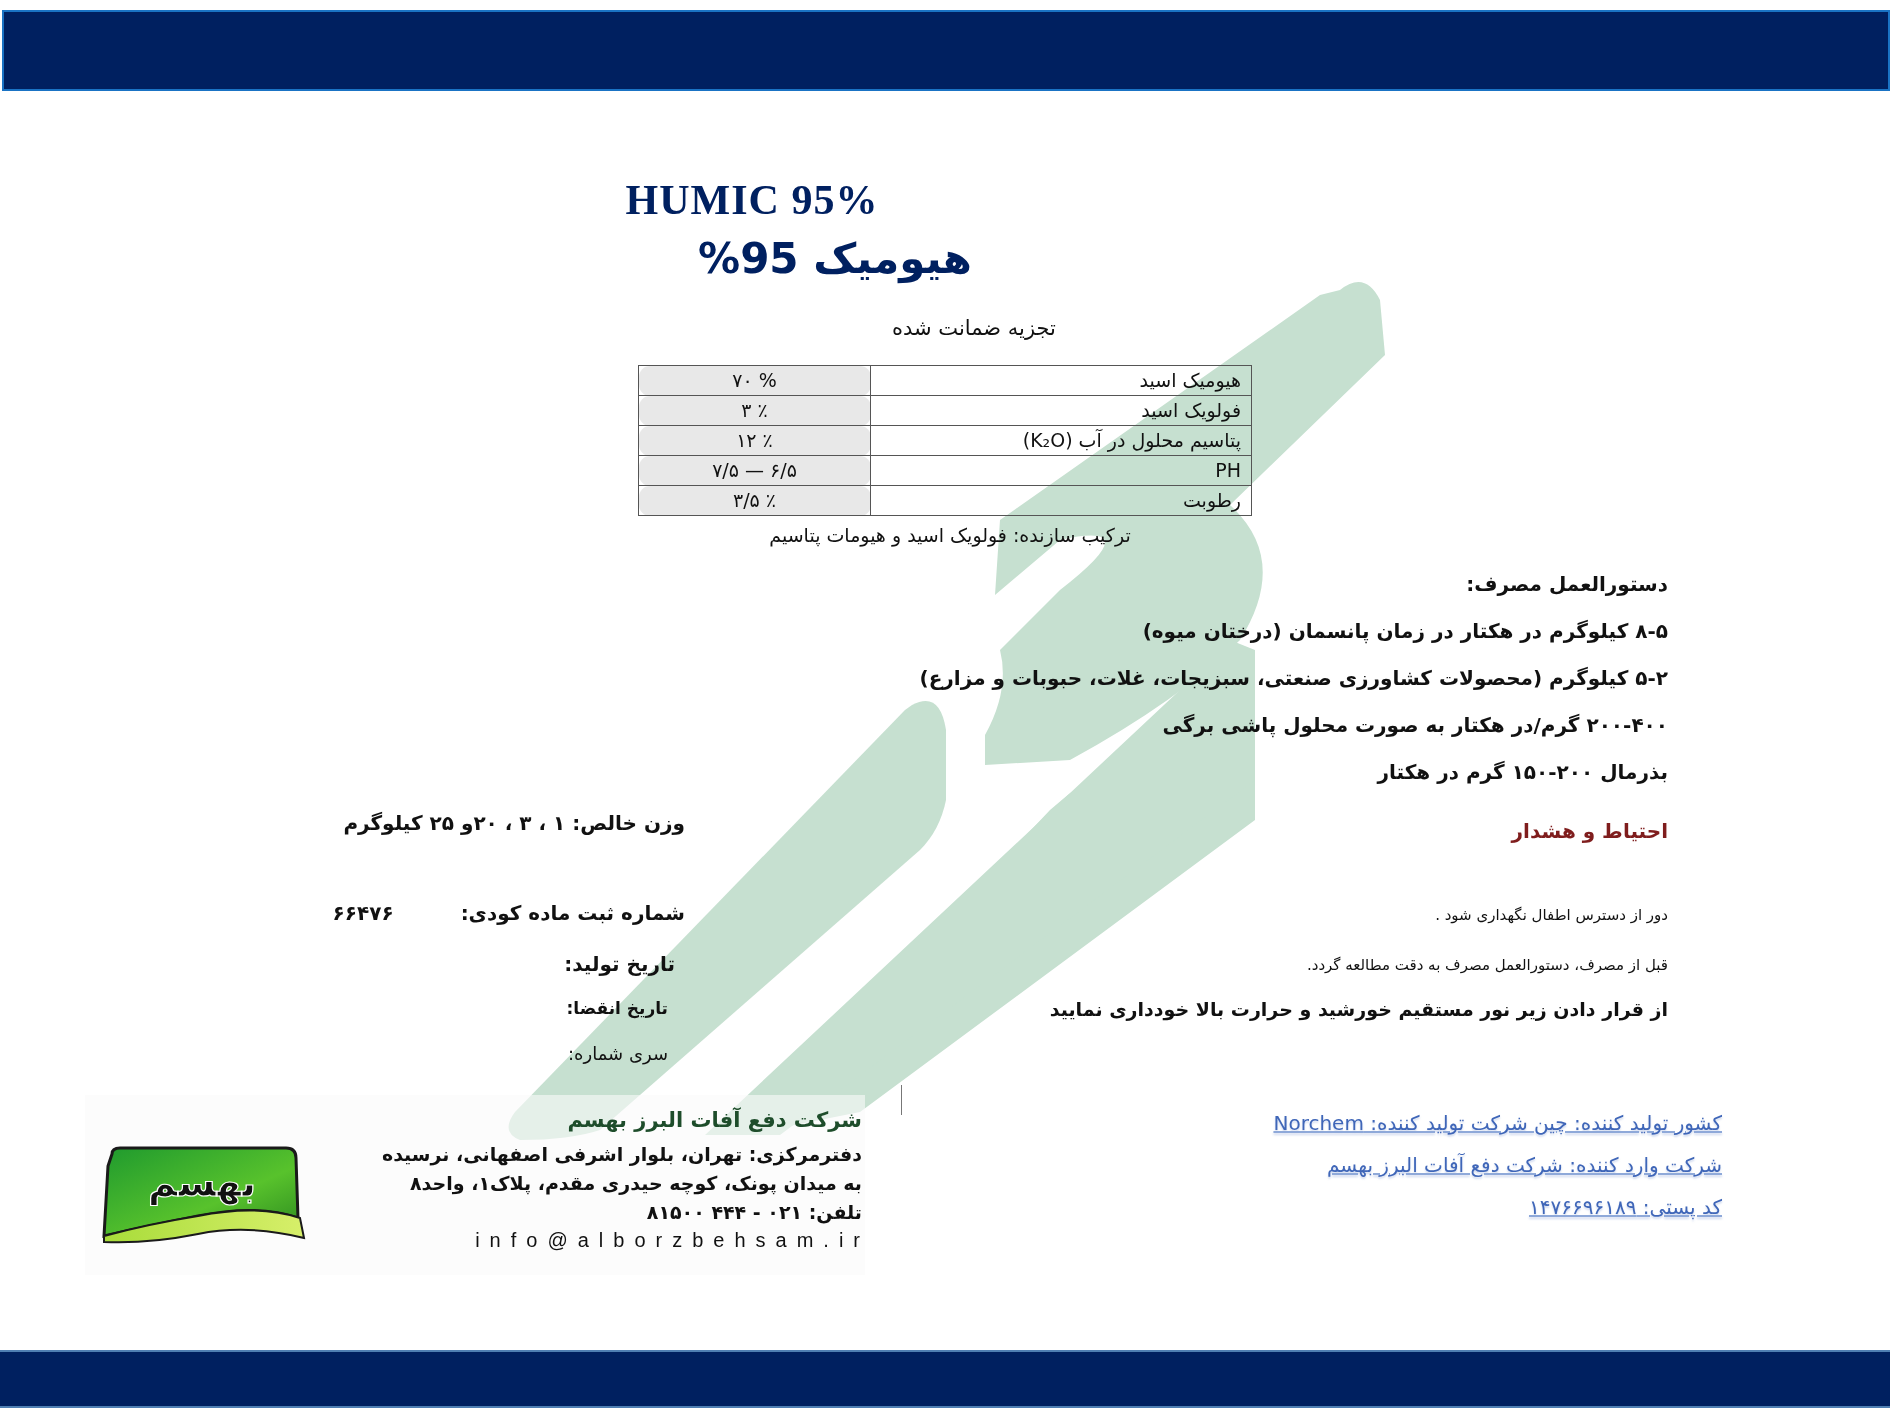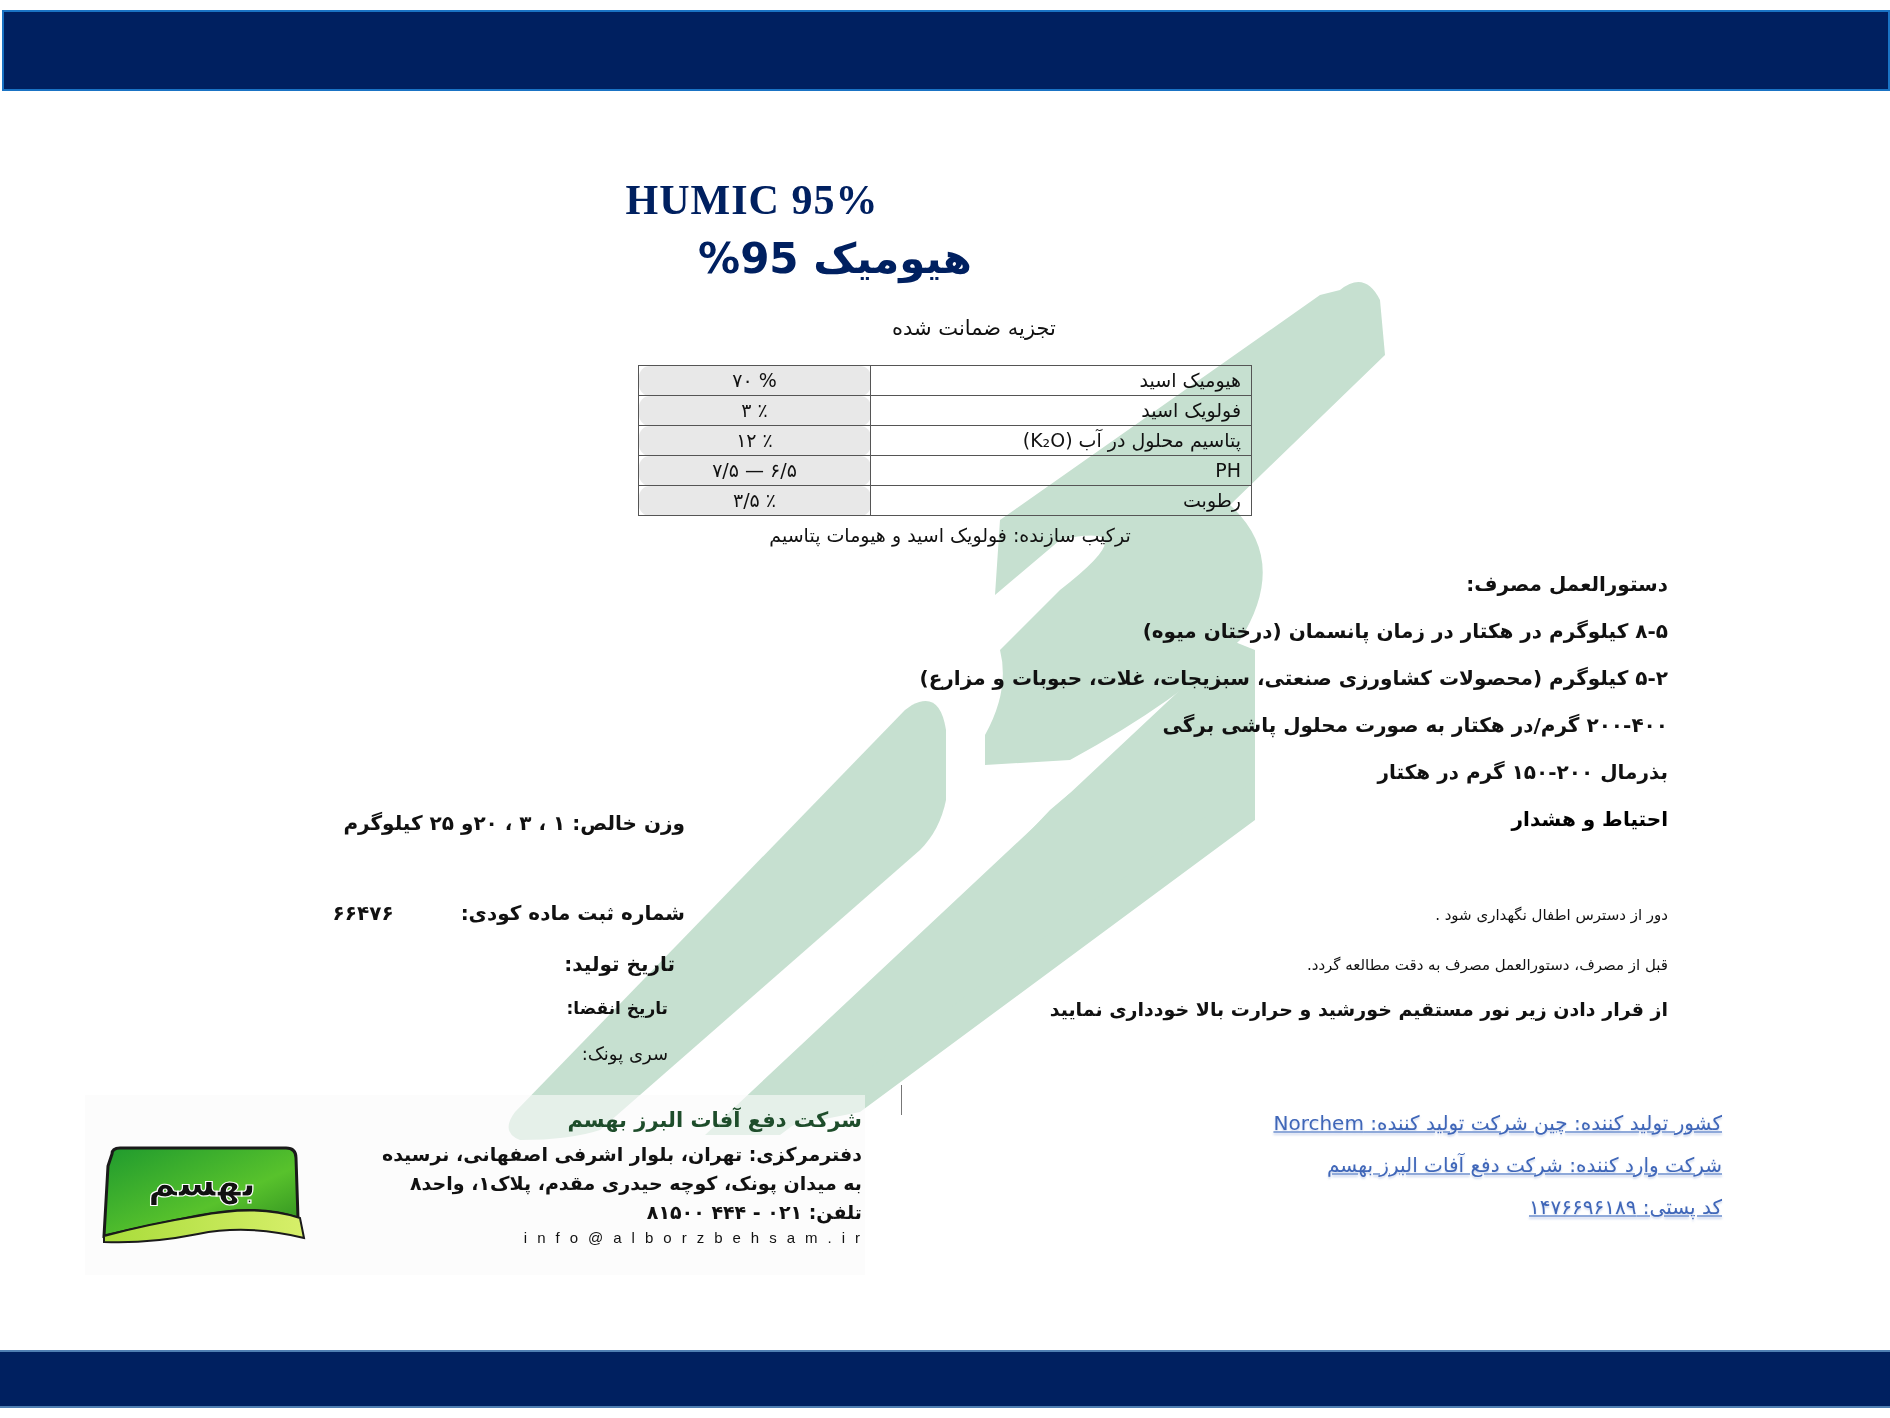--- a/index.html
+++ b/index.html
@@ -43,35 +43,35 @@
     border:1.5px solid #555; height:29px; padding:0 10px;
     line-height:29px;
   }
   table.analysis td.k { text-align:right; width:360px; }
   table.analysis td.v { text-align:center; background:rgba(230,230,230,0.92);border-radius:11px; }
 
   .composition { position:absolute; left:600px; width:700px; top:524px; text-align:center; font-size:19px; direction:rtl; }
 
   .usage { position:absolute; right:222px; direction:rtl; text-align:right; white-space:nowrap; font-weight:bold; font-size:20px; }
   .usage.heading { font-size:20px; }
-  .usage.red { color:#000000; }
+  .usage.red { color:#7f1d1d;margin-top:12px; }
 
   .info-left { position:absolute; right:1205px; direction:rtl; text-align:right; white-space:nowrap; font-weight:bold; font-size:20px; }
   .info-left .val { display:inline-block; margin-right:60px; }
 
   .warn { position:absolute; right:222px; direction:rtl; text-align:right; white-space:nowrap; font-size:15px; }
   .warn.bold { font-weight:bold; font-size:19px; }
 
   #company-block {
     position:absolute; left:85px; top:1095px; width:780px; height:180px;
     background:rgba(250,250,250,0.6);
   }
   .co-text { position:absolute; right:1028px; direction:rtl; text-align:right; white-space:nowrap; font-weight:bold; font-size:19px; color:#111; }
   .co-name { color:#1e4d2b; font-size:21px; }
-  .co-email { font-family:"Liberation Sans", sans-serif; font-weight:normal; letter-spacing:10px; font-size:15px; direction:ltr; }
+  .co-email { font-family:"Liberation Sans", sans-serif; font-weight:normal; letter-spacing:10px; font-size:20px; direction:ltr; }
 
   #logo { position:absolute; left:98px; top:1146px; width:210px; height:100px; }
 
   #divider { position:absolute; left:901px; top:1085px; width:1px; height:30px; background:#777; }
 
   .mfr { position:absolute; right:168px; direction:rtl; text-align:right; white-space:nowrap; font-size:20px; color:#3f66b8; text-decoration:underline; text-decoration-color:#8fa9d9; text-shadow:0 2px 2px rgba(120,150,210,0.35); }
 </style>
 </head>
 <body>
 
@@ -132,21 +132,21 @@
 <div class="usage" style="top:760px;">بذرمال ۲۰۰-۱۵۰ گرم در هکتار</div>
 <div class="usage red" style="top:807px;">احتیاط و هشدار</div>
 
 <div class="info-left" style="top:811px;">وزن  خالص: ۱ ، ۳ ، ۲۰و ۲۵ کیلوگرم</div>
 <div class="info-left" style="top:901px;">
   <span>شماره ثبت ماده کودی:</span>
   <span class="val">۶۶۴۷۶</span>
 </div>
 <div class="info-left" style="top:952px; right:1215px;">تاریخ تولید:</div>
 <div class="info-left" style="top:998px; right:1222px; font-size:17px;">تاریخ انقضا:</div>
-<div class="info-left" style="top:1043px; right:1222px; font-weight:normal; font-size:18px;">سری پونک:</div>
+<div class="info-left" style="top:1043px; right:1222px; font-weight:normal; font-size:18px;">سری شماره:</div>
 
 <div class="warn" style="top:906px;">دور از دسترس اطفال نگهداری شود .</div>
 <div class="warn" style="top:956px;">قبل از مصرف، دستورالعمل مصرف به دقت مطالعه گردد.</div>
 <div class="warn bold" style="top:998px;">از قرار دادن زیر نور مستقیم خورشید و حرارت بالا خودداری نمایید</div>
 
 <div id="company-block"></div>
 <svg id="logo" viewBox="0 0 210 100" xmlns="http://www.w3.org/2000/svg">
   <defs>
     <linearGradient id="lg1" x1="0" y1="0" x2="1" y2="1">
       <stop offset="0" stop-color="#1f9a2e"></stop>

